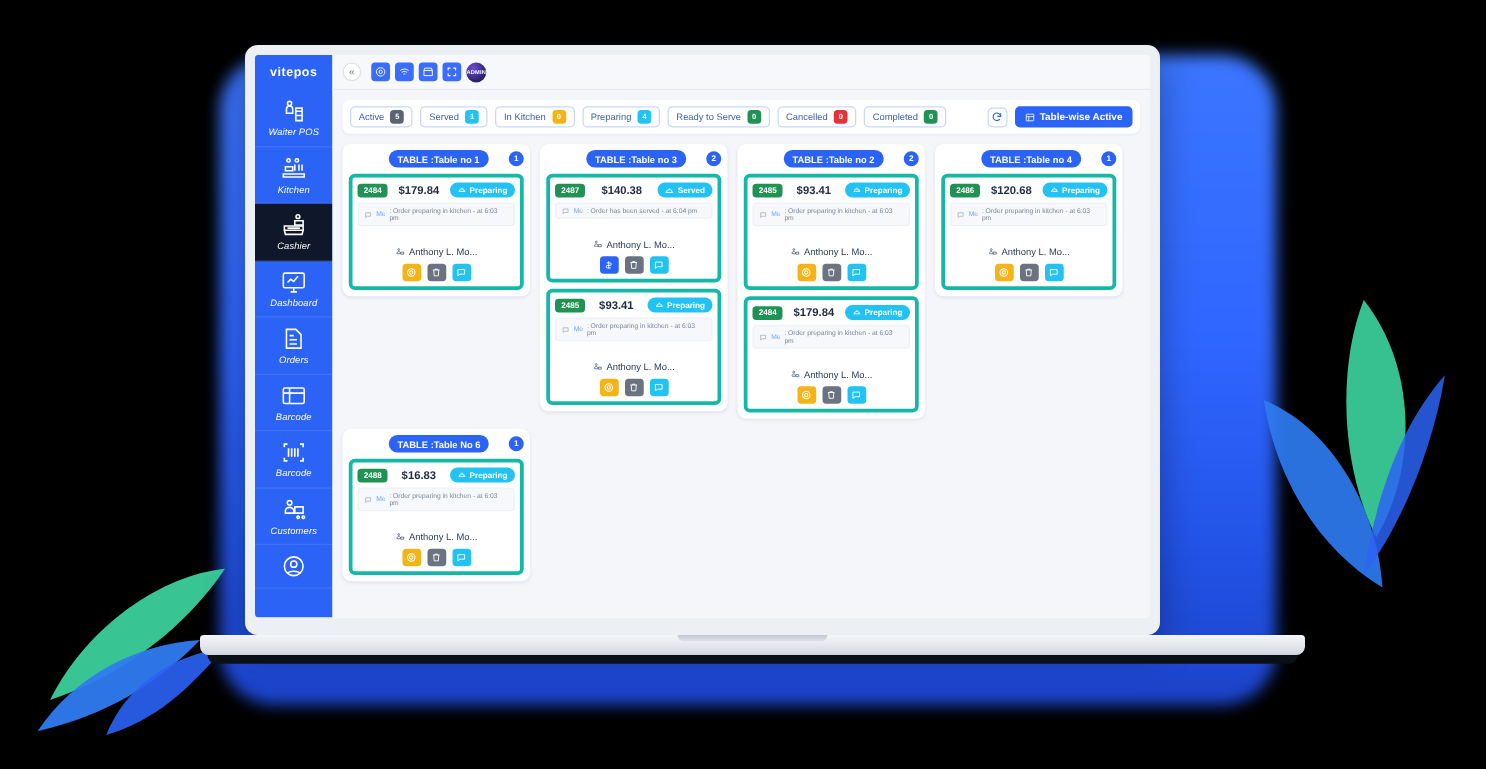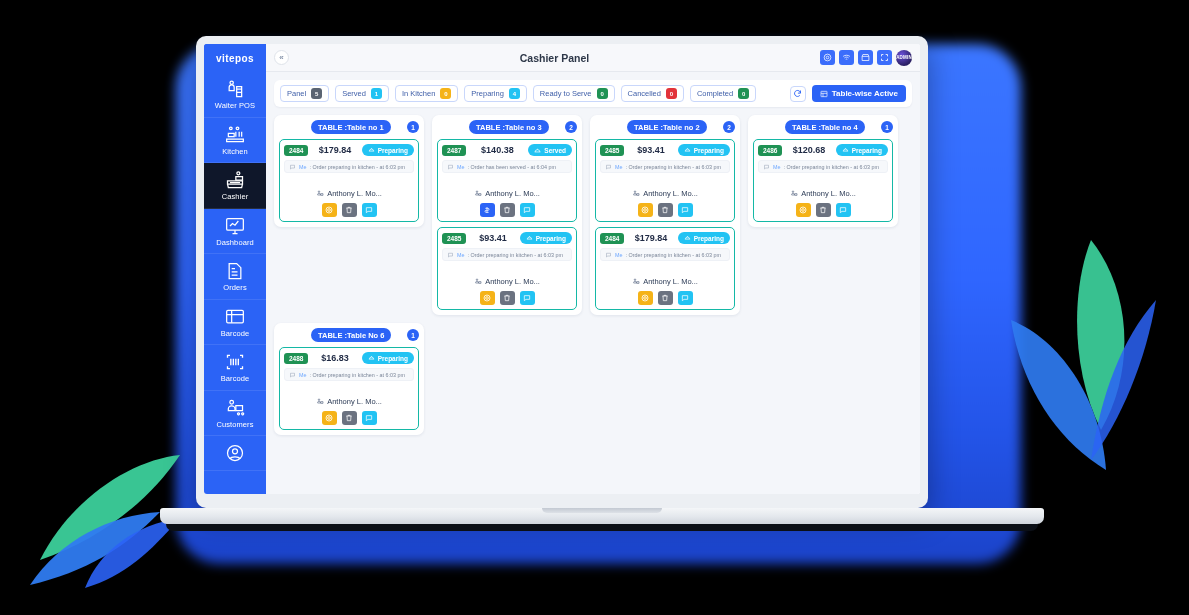--- a/index.html
+++ b/index.html
@@ -58,21 +58,21 @@
   
   .sidebar {
     width: 62px; flex: 0 0 62px; background: #2b63f6;
     display: flex; flex-direction: column; align-items: stretch;
   }
   .brand {
     height: 28px; display:flex; align-items:center; justify-content:center;
     color:#fff; font-weight:700; font-size:10px; letter-spacing:.4px;
     background:#2b63f6;
   }
-  .nav { flex:1; overflow:hidden; }
+  .nav { flex:1; overflow:hidden;font-style:italic; }
   .nav-item {
     display:flex; flex-direction:column; align-items:center; justify-content:center;
     gap:3px; padding:7px 2px 7px; cursor:pointer;
     border-bottom: 1px solid rgba(255,255,255,.10);
   }
   .nav-item.active { background:#0f172a; }
   .nav-item .ic { width:22px; height:20px; display:block; }
   .nav-item .lbl { color:#ffffff; font-size:7.5px; line-height:1; letter-spacing:.1px; }
 
   
@@ -140,21 +140,21 @@
   .tc-head { display:flex; align-items:center; justify-content:space-between; margin-bottom:5px;padding-left:32px; }
   .tc-title {
     background:#2b63f6; color:#fff; font-size:7.5px; font-weight:700;
     border-radius:9px; padding:2.5px 7px; white-space:nowrap;
   }
   .tc-count {
     width:12px; height:12px; border-radius:50%; background:#2b63f6; color:#fff;
     font-size:6.5px; font-weight:700; display:flex; align-items:center; justify-content:center;
   }
   .order {
-    border:1px solid #14b8a6; border-radius:5px; padding:4px; margin-bottom:5px;
+    border:3px solid #14b8a6; border-radius:5px; padding:4px; margin-bottom:5px;
     background:#fff;
   }
   .order:last-child { margin-bottom:0; }
   .o-row1 { display:flex; align-items:center; justify-content:space-between; gap:4px; }
   .o-id {
     background:#1f9254; color:#fff; font-size:6.5px; font-weight:700;
     border-radius:3px; padding:2px 5px;
   }
   .o-amt { font-size:9px; font-weight:600; color:#1f2a44; }
   .o-status {
@@ -294,21 +294,20 @@
                 </svg>
               </span>
             </div>
           </nav>
       </aside>
 
       <div class="main">
 
         <div class="topbar">
           <div class="collapse-btn">«</div>
-          <div class="page-title">Cashier Panel</div>
           <div class="top-actions">
             <div class="top-icon">
               <svg width="9" height="9" viewBox="0 0 24 24" fill="none" stroke="#fff" stroke-width="2">
                 <circle cx="12" cy="12" r="9"></circle>
                   <circle cx="12" cy="12" r="3.5"></circle>
               </svg>
             </div>
             <div class="top-icon">
               <svg width="9" height="9" viewBox="0 0 24 24" fill="none" stroke="#fff" stroke-width="2">
                 <path d="M3 9c5-4 13-4 18 0M6.5 13c3.2-2.6 7.8-2.6 11 0M10 17c1.2-1 2.8-1 4 0"></path>
@@ -325,21 +324,21 @@
                 <path d="M4 9V4h5M20 9V4h-5M4 15v5h5M20 15v5h-5"></path>
               </svg>
             </div>
             <div class="avatar">ADMIN</div>
           </div>
         </div>
 
         <div class="filterbar">
           <div class="chips">
               <div class="chip">
-                <span>Panel</span>
+                <span>Active</span>
                 <span class="cnt" style="background: rgb(90, 100, 114);">5</span>
               </div>
               <div class="chip">
                 <span>Served</span>
                 <span class="cnt" style="background: rgb(34, 195, 243);">1</span>
               </div>
               <div class="chip">
                 <span>In Kitchen</span>
                 <span class="cnt" style="background: rgb(245, 179, 24);">0</span>
               </div>

